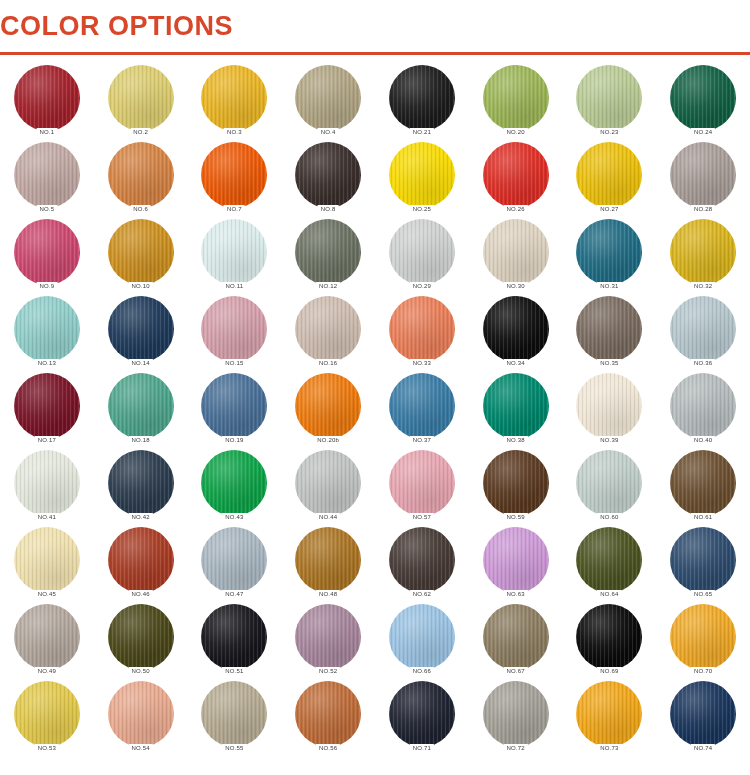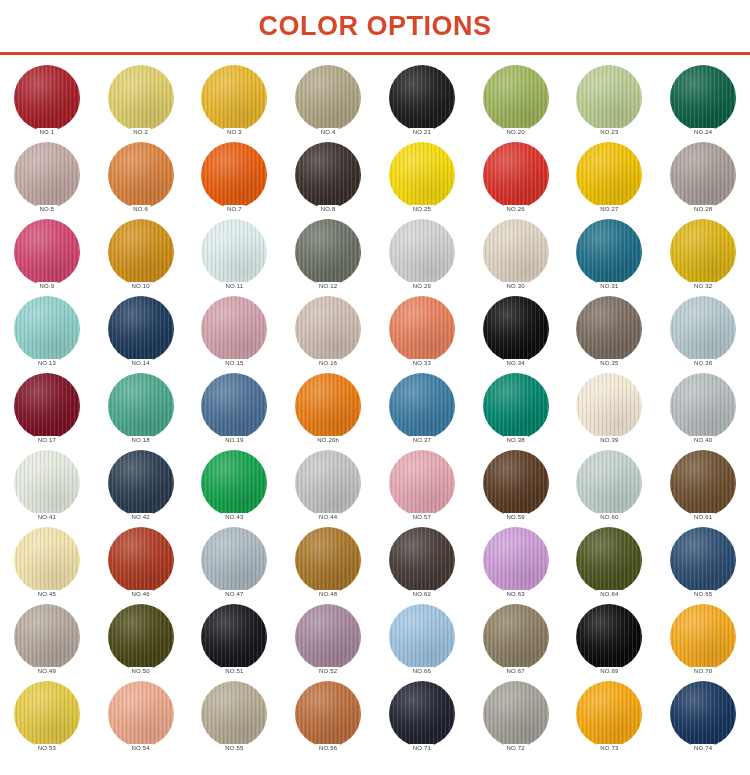--- a/index.html
+++ b/index.html
@@ -18,21 +18,21 @@
     position: relative;
     width: 750px;
     height: 775px;
     box-sizing: border-box;
   }
   
   .header {
     height: 52px;
     display: flex;
     align-items: center;
-    justify-content: center;
+    justify-content: flex-start;
     background: #ffffff;
   }
   .header-title {
     font-family: "Liberation Sans", sans-serif;
     font-size: 27px;
     font-weight: bold;
     letter-spacing: 0.5px;
     color: #d9472b;
     text-transform: uppercase;
     line-height: 1;

